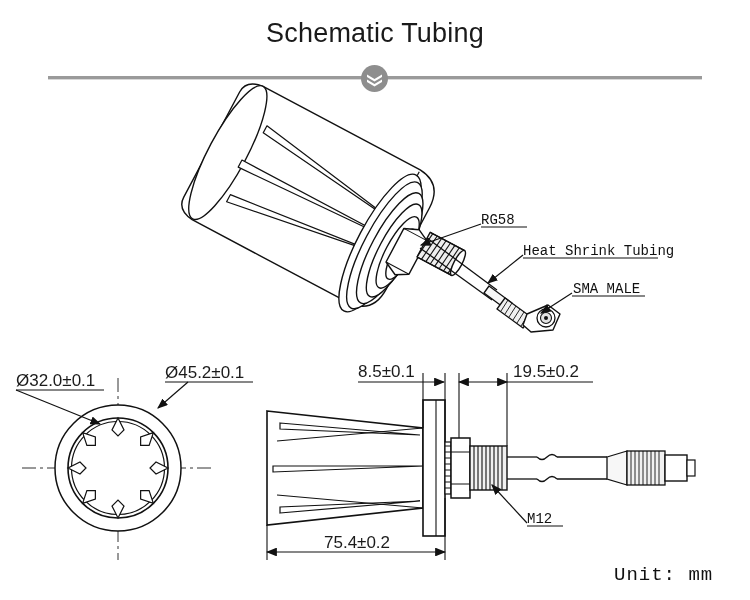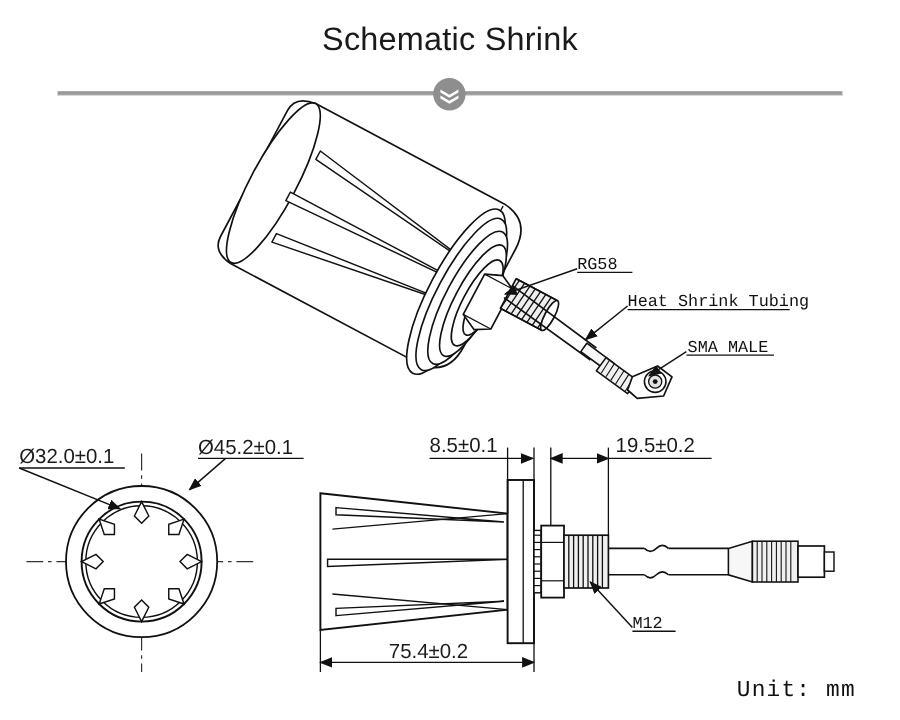--- a/index.html
+++ b/index.html
@@ -74,21 +74,21 @@
     font-size: 19px;
     fill: #111111;
     letter-spacing: 1px;
   }
 </style>
 </head>
 <body>
 
 <div id="page">
 
-  <div class="title">Schematic Shrink</div>
+  <div class="title">Schematic Tubing</div>
 
   <div class="divider"></div>
 
   <div class="badge">
     <svg width="27" height="27" viewBox="0 0 27 27">
       <path d="M6 9.5 L13.5 14 L21 9.5 L21 12 L13.5 16.5 L6 12 Z" fill="#ffffff"></path>
       <path d="M6 14.5 L13.5 19 L21 14.5 L21 17 L13.5 21.5 L6 17 Z" fill="#ffffff"></path>
     </svg>
   </div>
 

